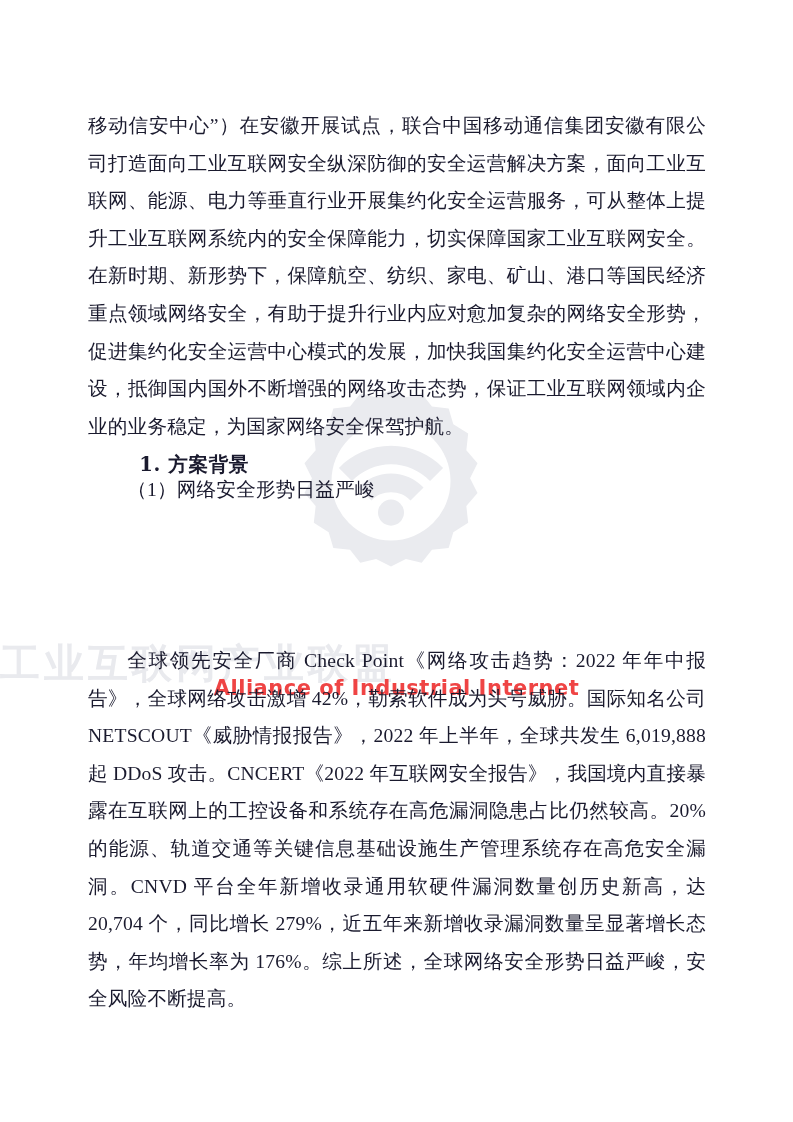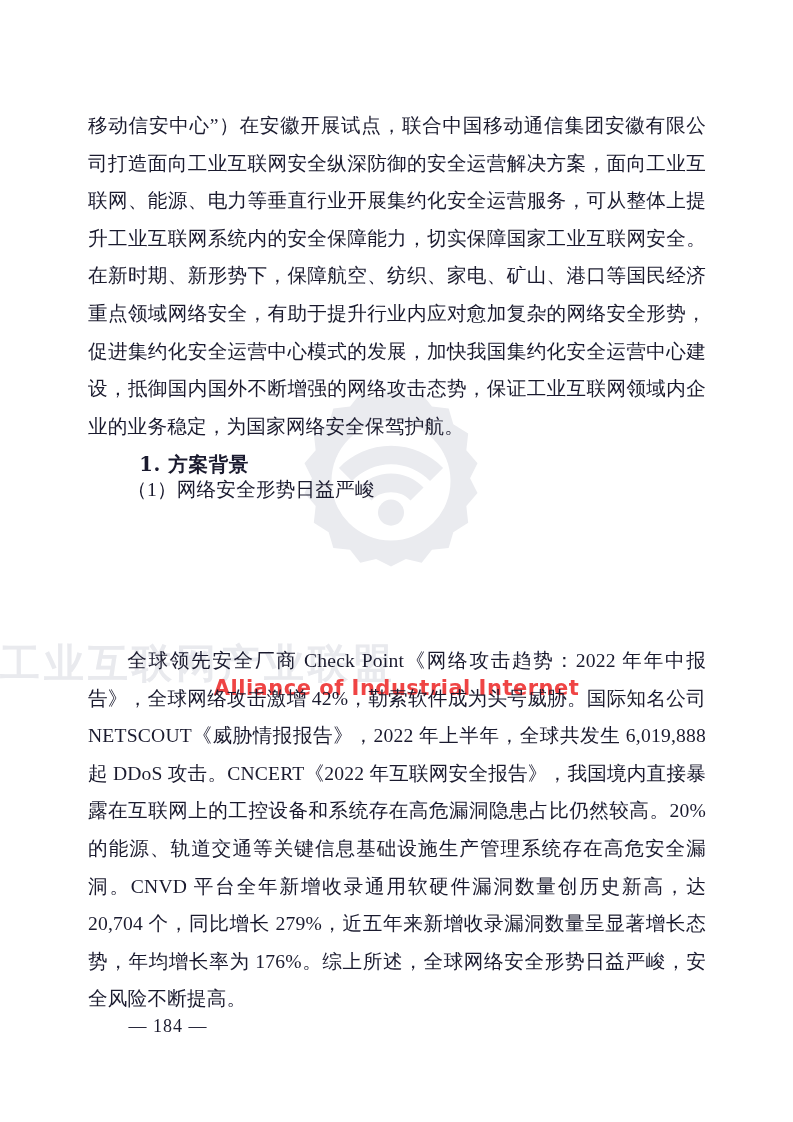--- a/index.html
+++ b/index.html
@@ -158,14 +158,13 @@
     </div>
     <div class="body-block" style="top: 434px;">
       <p class="heading">1. 方案背景</p>
     </div>
     <div class="body-block" style="top: 471px;">
       <p class="para indent">（1）网络安全形势日益严峻</p>
     </div>
     <div class="body-block" style="top: 642px;">
       <p class="para indent">全球领先安全厂商 Check Point《网络攻击趋势：2022 年年中报告》，全球网络攻击激增 42%，勒索软件成为头号威胁。国际知名公司 NETSCOUT《威胁情报报告》，2022 年上半年，全球共发生 6,019,888 起 DDoS 攻击。CNCERT《2022 年互联网安全报告》，我国境内直接暴露在互联网上的工控设备和系统存在高危漏洞隐患占比仍然较高。20%的能源、轨道交通等关键信息基础设施生产管理系统存在高危安全漏洞。CNVD 平台全年新增收录通用软硬件漏洞数量创历史新高，达 20,704 个，同比增长 279%，近五年来新增收录漏洞数量呈显著增长态势，年均增长率为 176%。综上所述，全球网络安全形势日益严峻，安全风险不断提高。</p>
     </div>
-    <div class="page-number">— 184 —</div>
 </div>
 
 </body></html>

